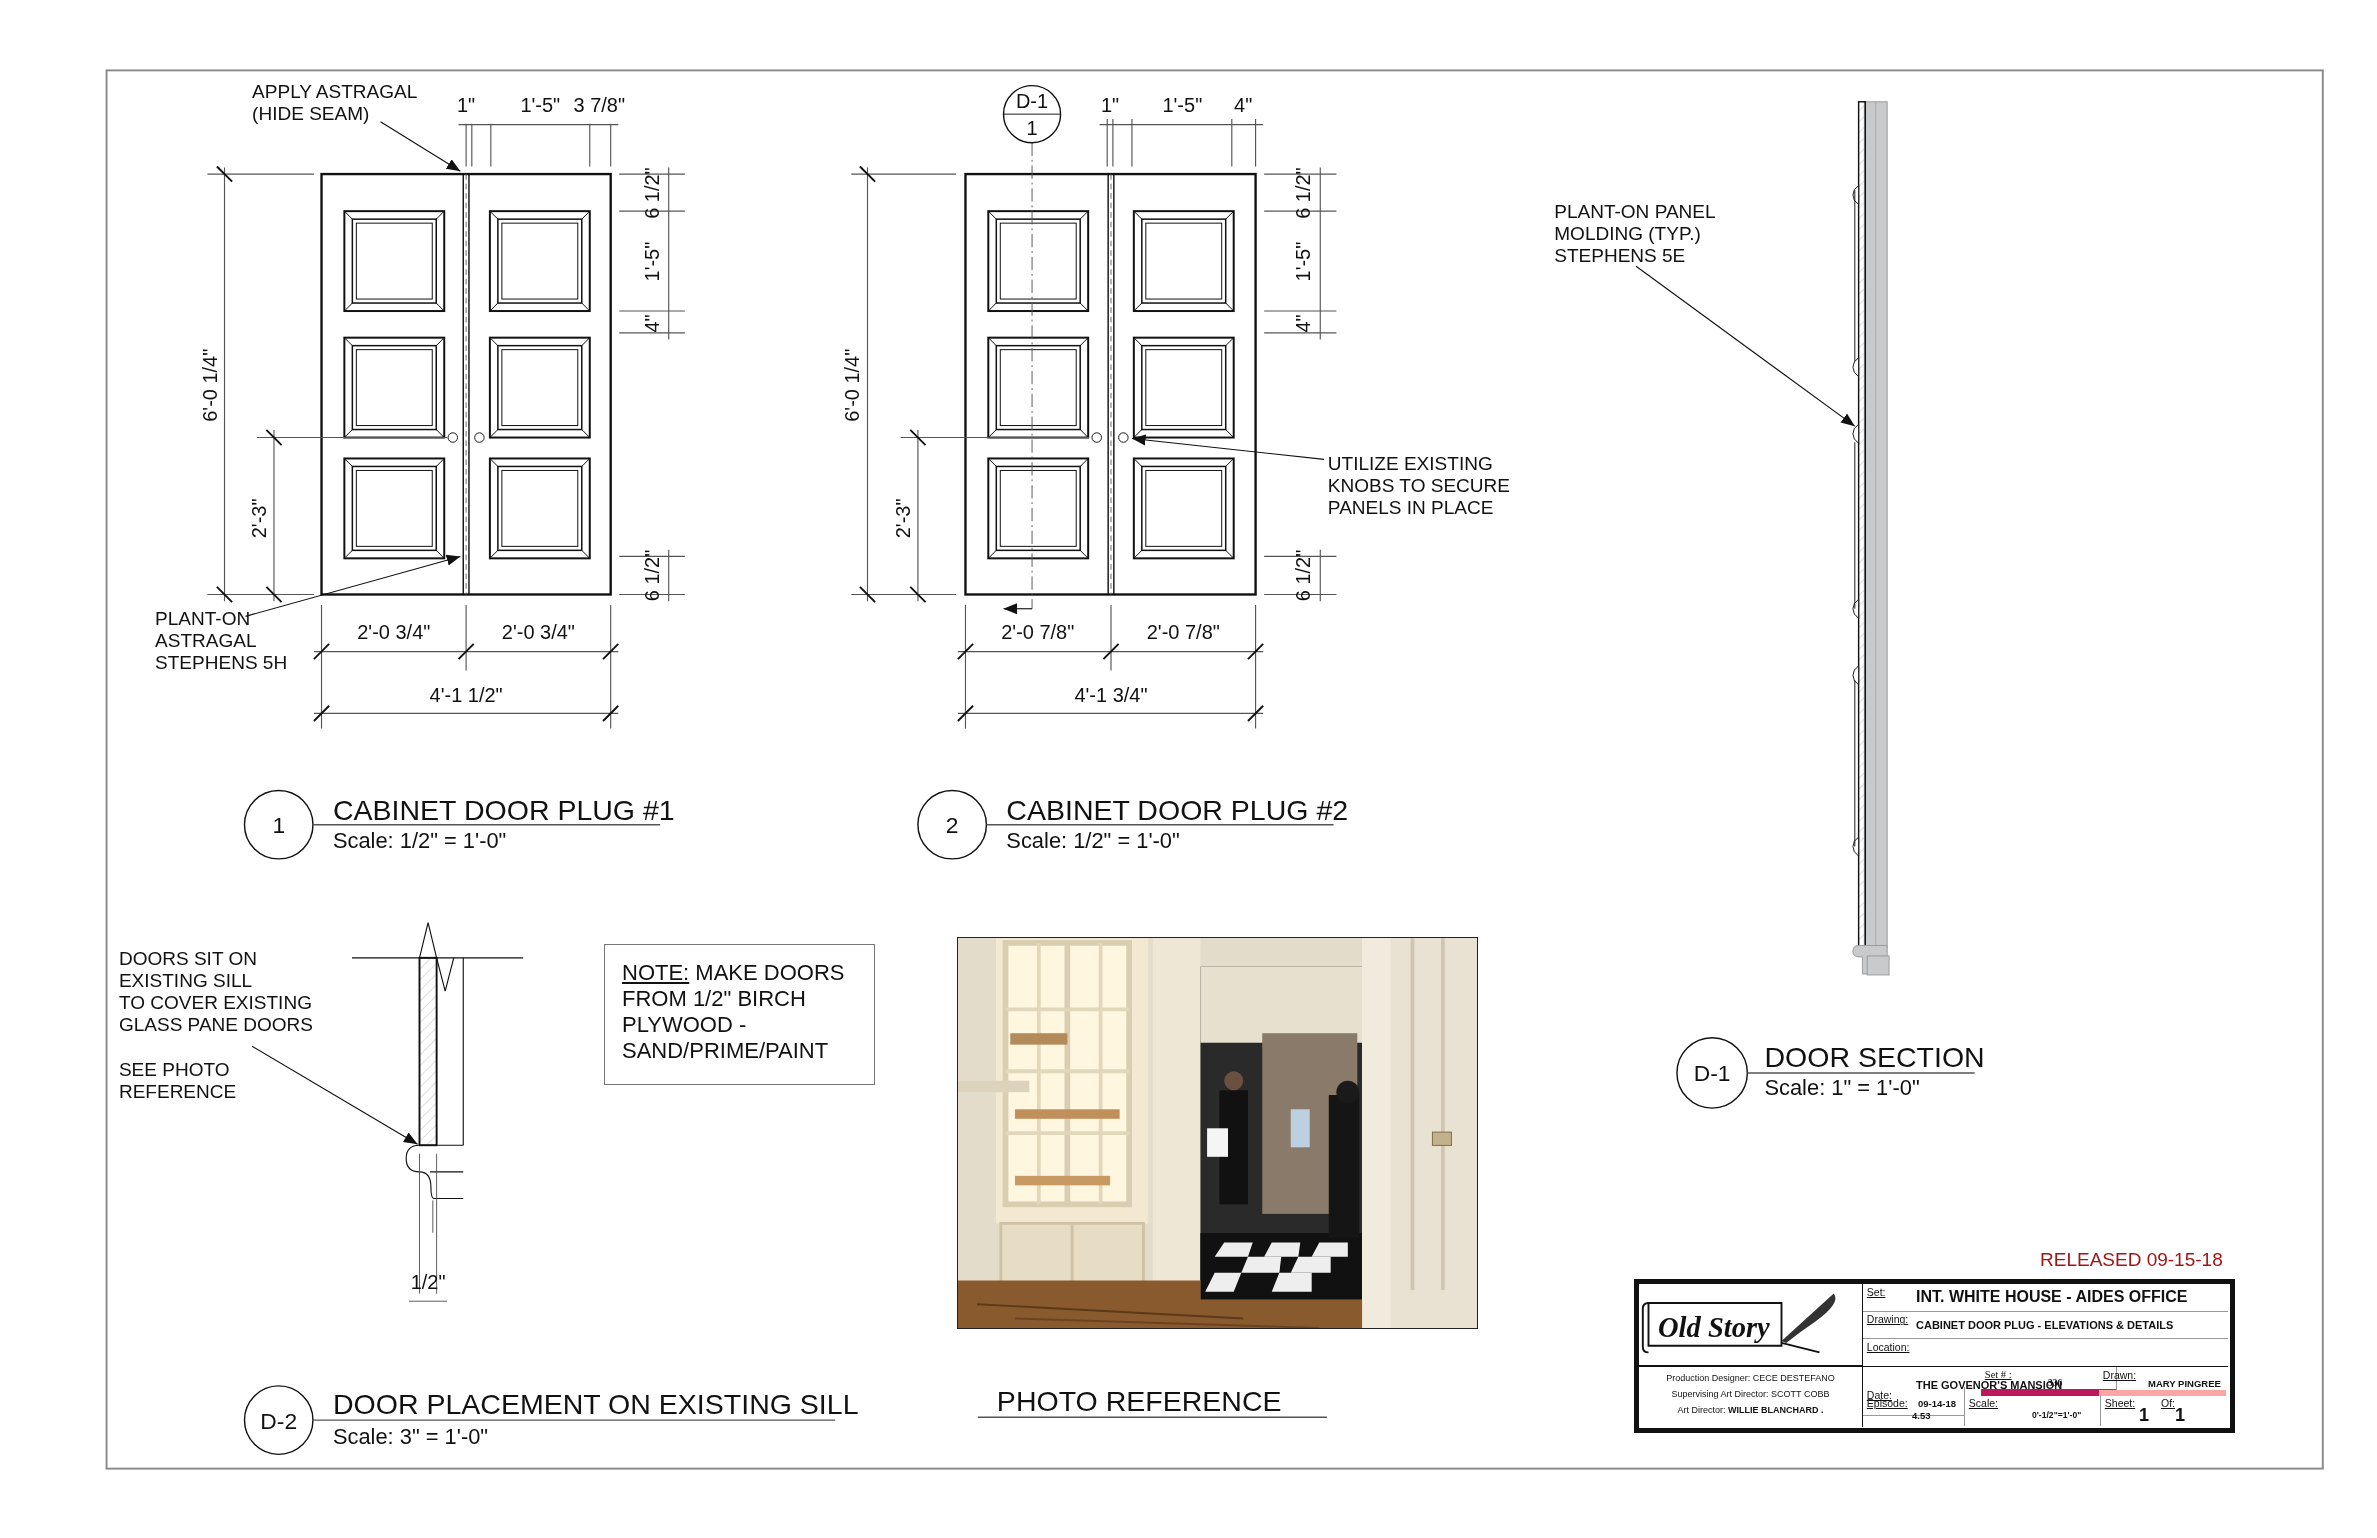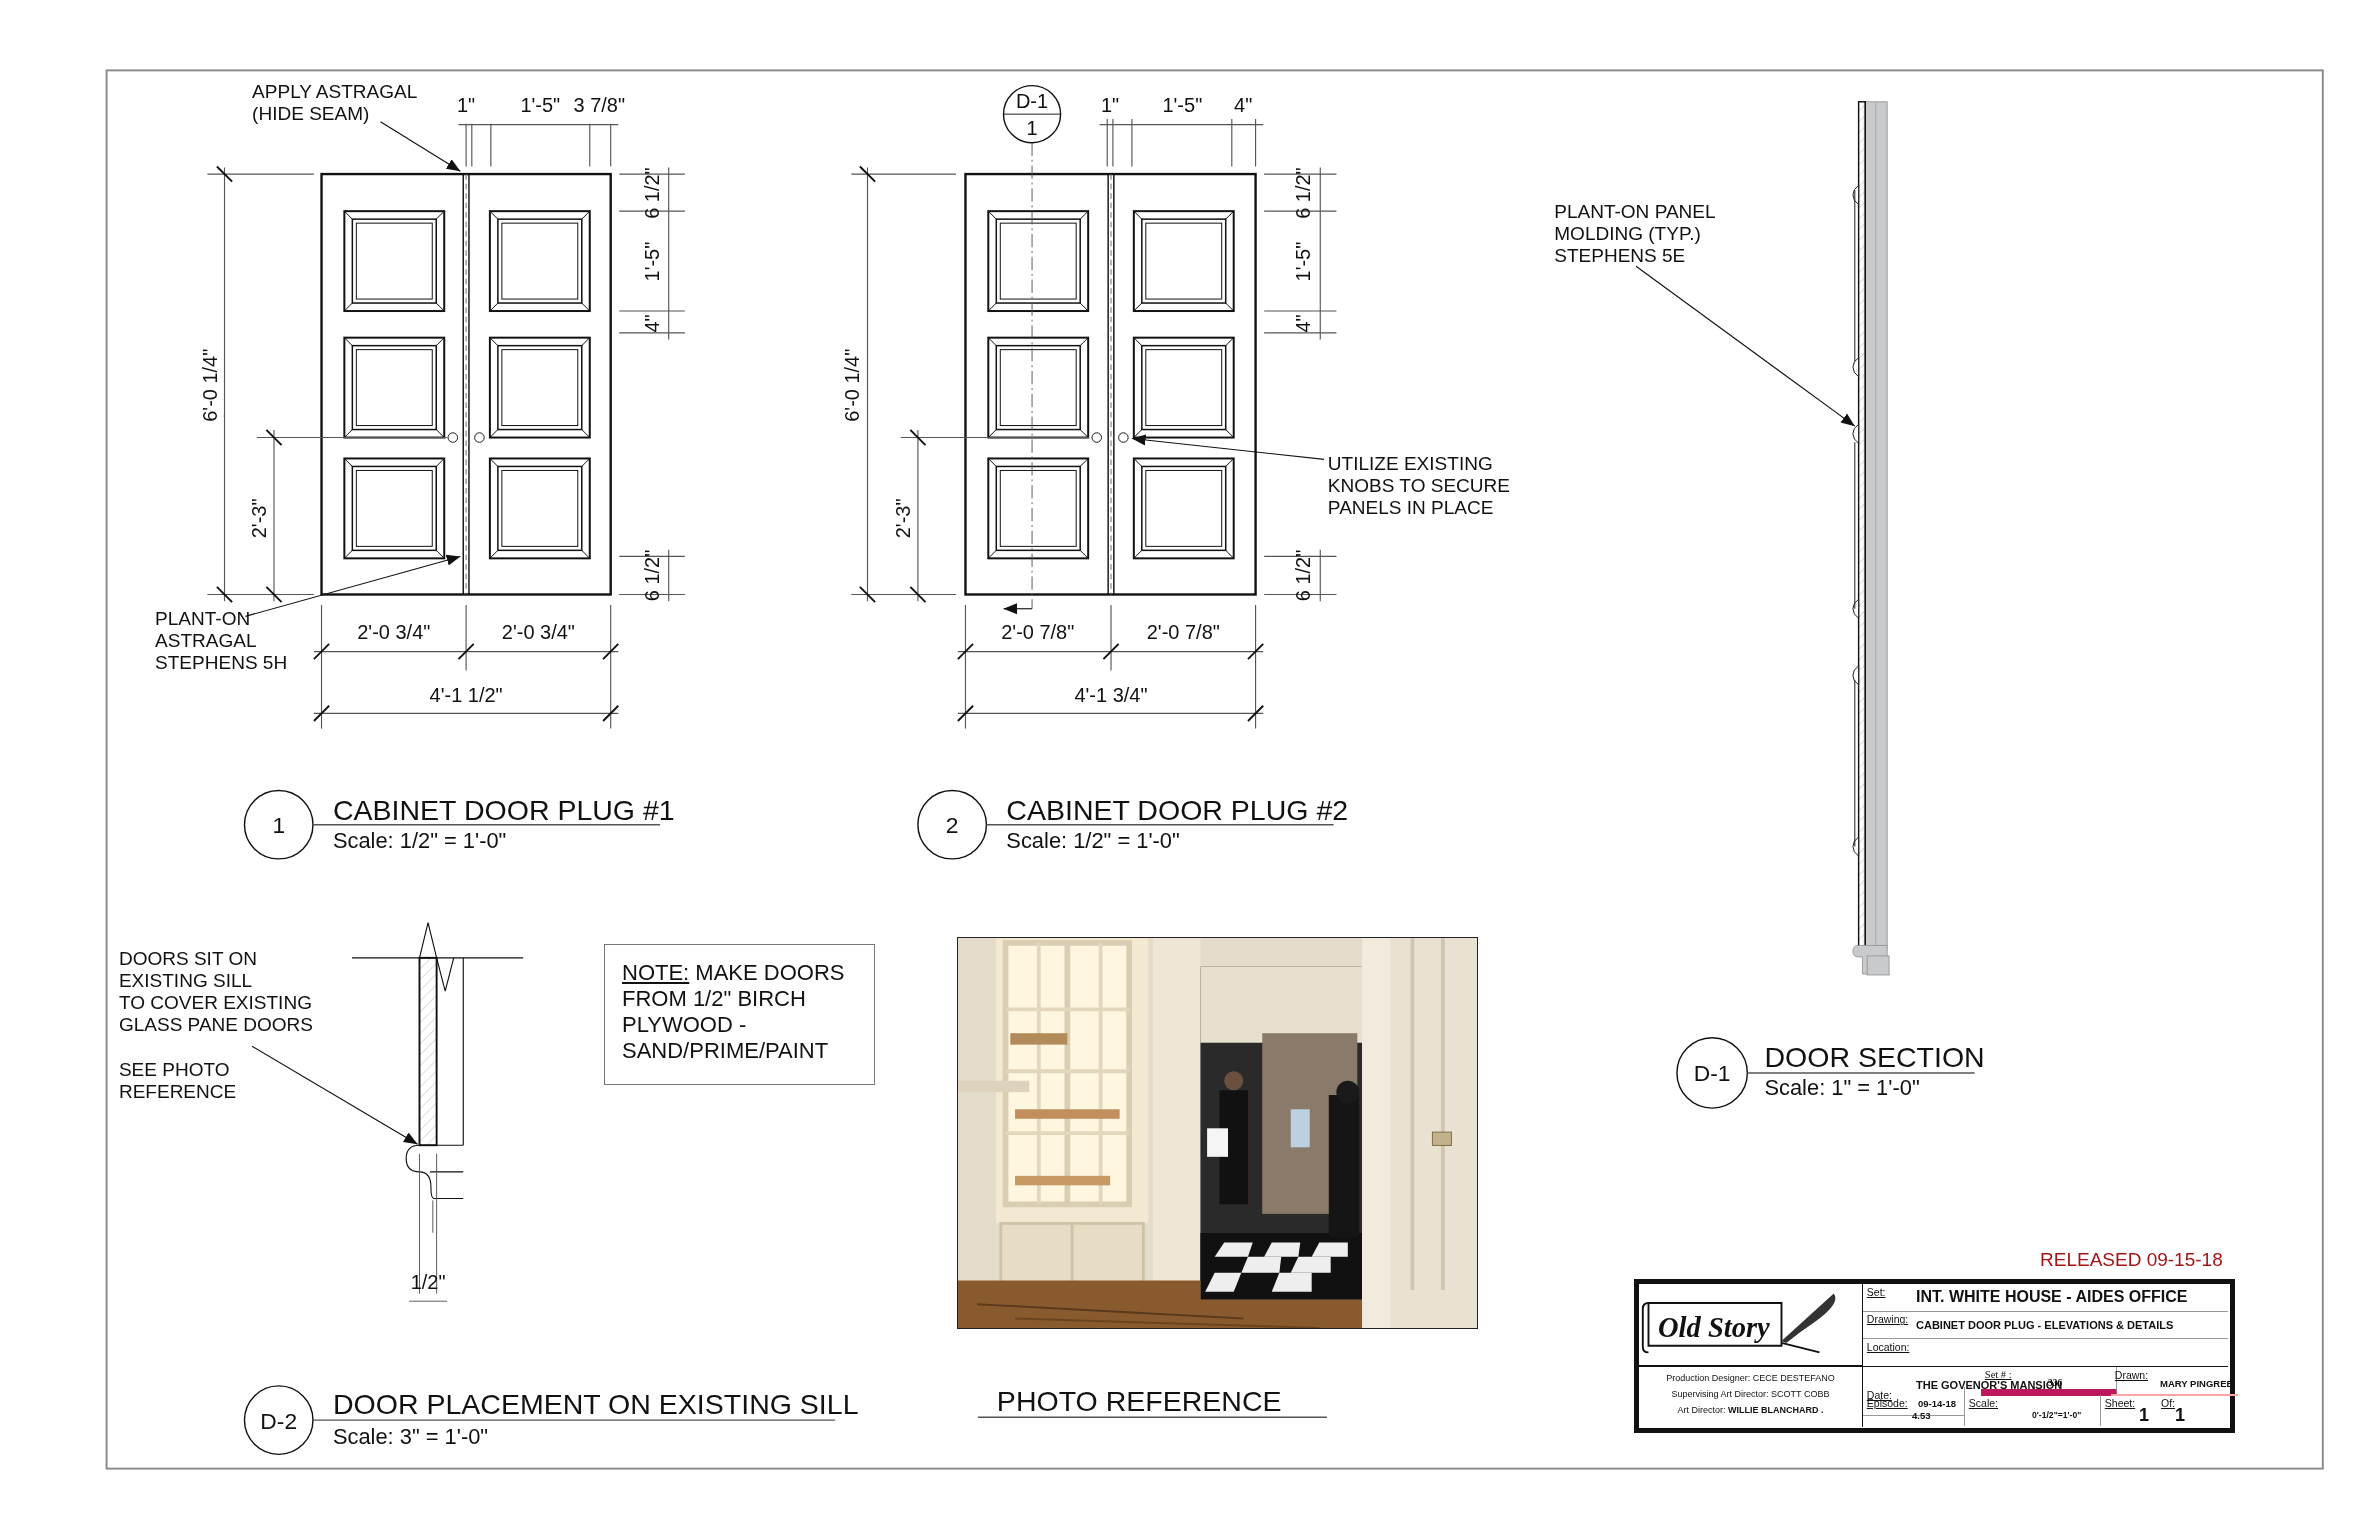--- a/index.html
+++ b/index.html
@@ -373,21 +373,21 @@
   </div>
 
   <div class="cell" style="left:224px;top:83px;width:102px;height:28.5px;border-right:1px solid #999;border-bottom:1px solid #999;margin-top:20px;">
     <span class="k">Date:</span>
     <span class="v" style="left:55px;top:11.4px;font-size:9.5px;">09-14-18</span>
   </div>
   <div class="cell" style="left:342px;top:83px;width:136px;height:28.5px;border-right:1px solid #999;border-bottom:7px solid #be185d;font-family:Liberation Serif, serif;">
     <span class="k">Set # :</span>
     <span class="v" style="left:67px;top:11.4px;font-size:9.5px;">336</span>
   </div>
-  <div class="cell" style="left:472px;top:83px;width:127px;height:28.5px;border-bottom:2px solid #fca5a5;">
+  <div class="cell" style="left:460px;top:83px;width:127px;height:28.5px;border-bottom:6px solid #fca5a5;">
     <span class="k">Drawn:</span>
     <span class="v" style="left:49px;top:11.4px;font-size:9.5px;">MARY PINGREE</span>
   </div>
   <div class="cell" style="left:224px;top:111px;width:102px;height:31px;border-right:1px solid #999;">
     <span class="k">Episode:</span>
     <span class="v" style="left:49px;top:15px;font-size:9.5px;">4.53</span>
   </div>
   <div class="cell" style="left:326px;top:111px;width:136px;height:31px;border-right:1px solid #999;">
     <span class="k">Scale:</span>
     <span class="v" style="left:67px;top:15px;font-size:8.6px;">0'-1/2"=1'-0"</span>

